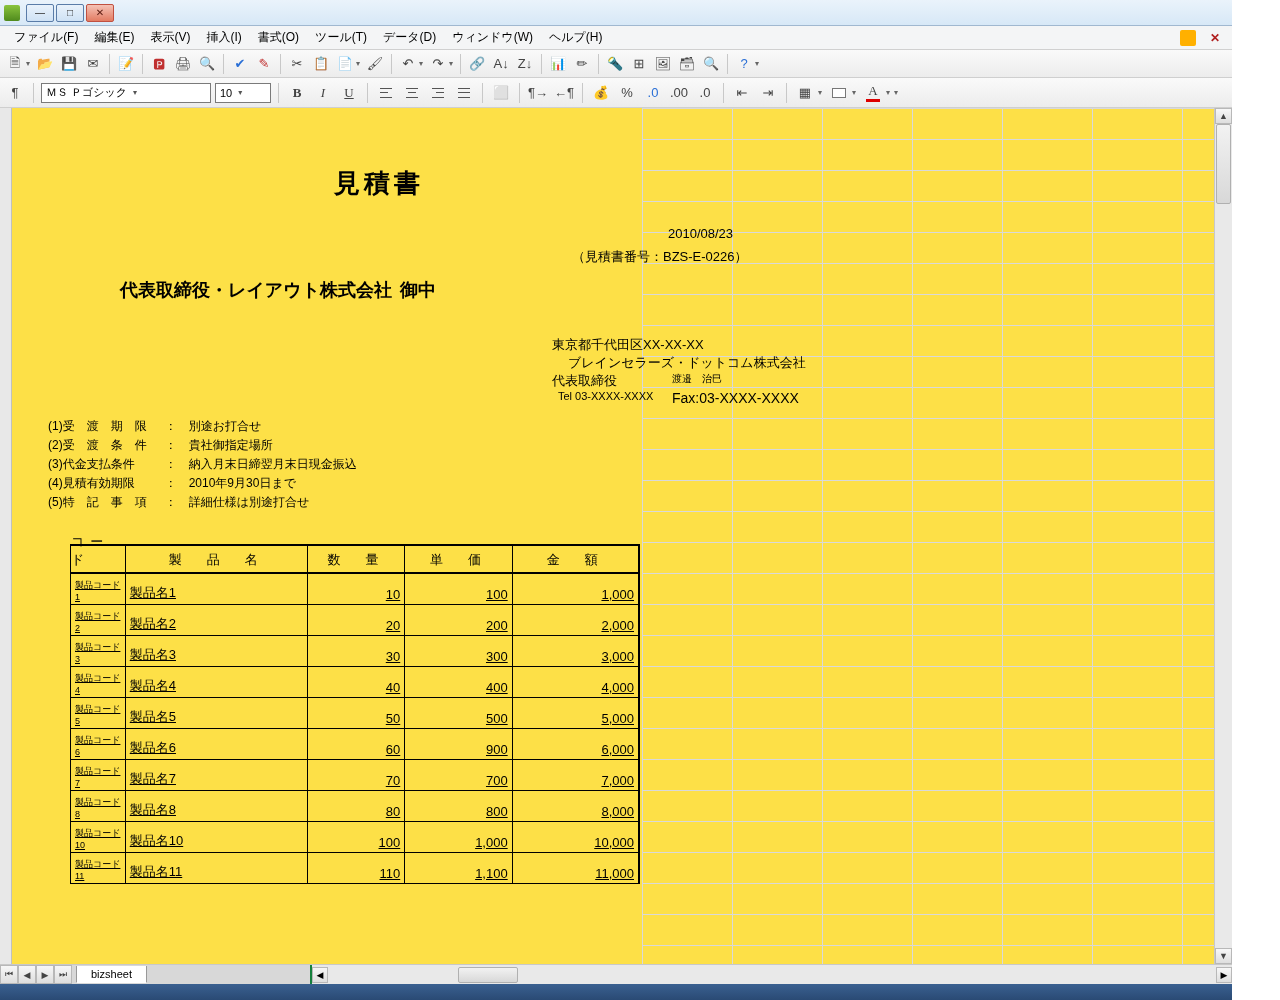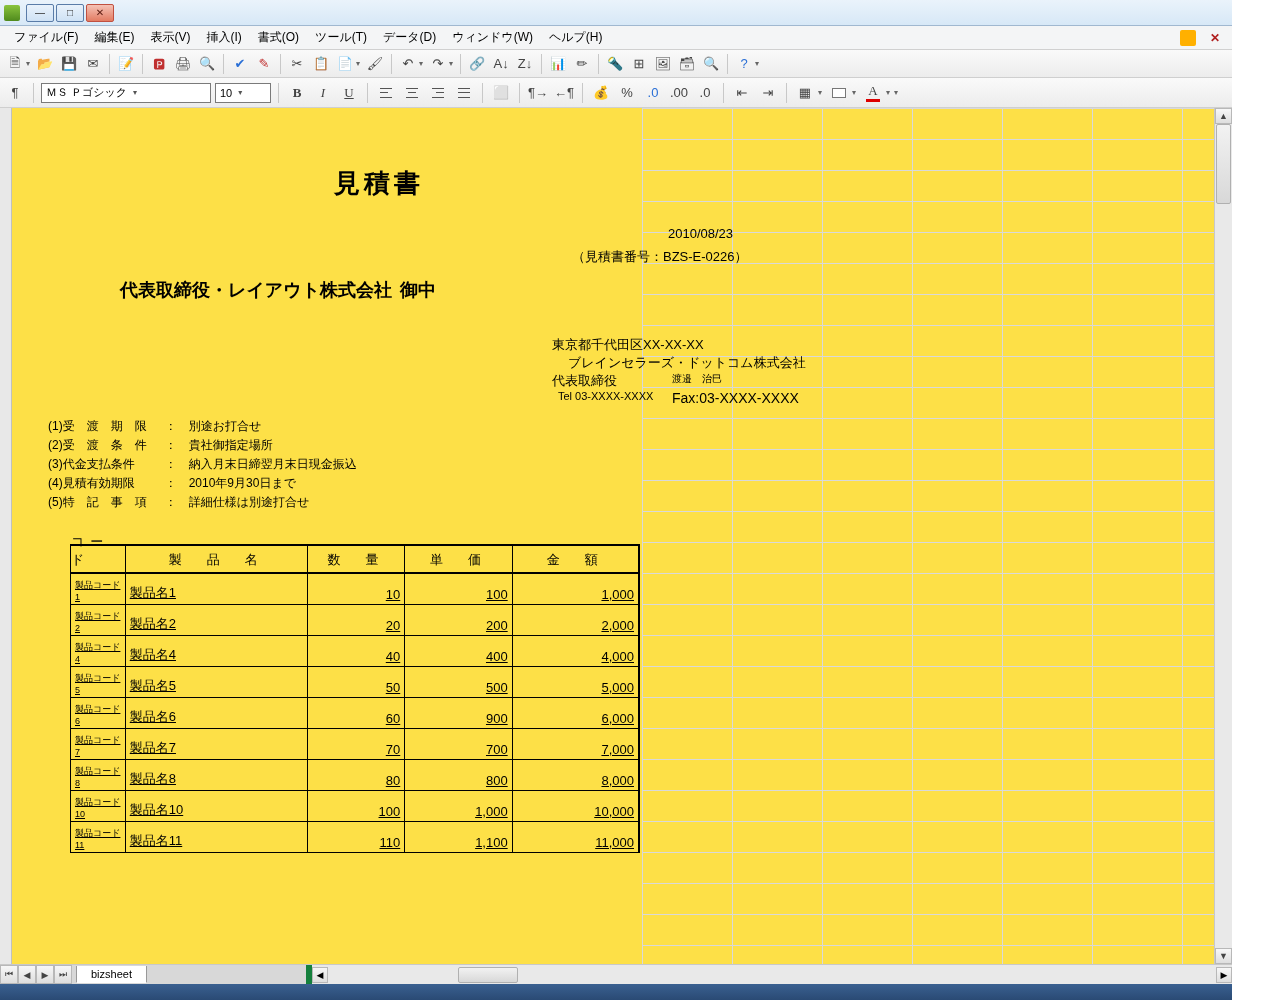--- a/index.html
+++ b/index.html
@@ -85,21 +85,21 @@
 .qrow .col-code { font-size:9px; text-decoration:underline; align-items:flex-end; }
 .qrow .col-name { text-decoration:underline; }
 .qrow .col-qty, .qrow .col-price, .qrow .col-amt { justify-content:flex-end; text-decoration:underline; }
 .qrow .col-name, .qrow .col-qty, .qrow .col-price, .qrow .col-amt { font-size:13px; }
 
 
 .bottombar { height:20px; background:#ececec; border-top:1px solid #c8c8c8; display:flex; align-items:stretch; }
 .tabnav { display:flex; }
 .tabnav .nav { width:18px; border:1px solid #b8b8b8; background:linear-gradient(#f7f7f7,#dedede); display:flex; align-items:center; justify-content:center; font-size:9px; color:#444; }
 .sheet-tab { padding:2px 14px; background:#fff; border:1px solid #999; border-top:none; border-bottom:1px solid #fff; font-size:11px; position:relative; top:-1px; }
-.tabs-area { display:flex; align-items:flex-end; background:#d8d8d8; padding-left:4px; width:240px; border-right:6px solid #15803d; }
+.tabs-area { display:flex; align-items:flex-end; background:#d8d8d8; padding-left:4px; width:240px; border-right:2px solid #15803d; }
 .hscroll { flex:1; display:flex; align-items:center; background:#e9e9e9; }
 .hscroll .arrow { width:16px; height:16px; background:linear-gradient(#f7f7f7,#dedede); border:1px solid #b8b8b8; display:flex; align-items:center; justify-content:center; font-size:9px; }
 .hscroll .track { flex:1; position:relative; height:16px; }
 .hscroll .thumb { position:absolute; left:130px; width:60px; top:0; bottom:0; background:linear-gradient(#f2f2f2,#d8d8d8); border:1px solid #b0b0b0; border-radius:2px; }
 
 
 .statusbar { height:16px; background:linear-gradient(#3a6090,#2a4a74); }
 </style>
 </head>
 <body>
@@ -342,20 +342,27 @@
   <div class="col-amt">1,000</div>
             </div>
             <div class="qrow">
               <div class="col-code">製品コード2</div>
   <div class="col-name">製品名2</div>
   <div class="col-qty">20</div>
   <div class="col-price">200</div>
   <div class="col-amt">2,000</div>
             </div>
             <div class="qrow">
+              <div class="col-code">製品コード3</div>
+  <div class="col-name">製品名3</div>
+  <div class="col-qty">30</div>
+  <div class="col-price">300</div>
+  <div class="col-amt">3,000</div>
+            </div>
+            <div class="qrow">
               <div class="col-code">製品コード4</div>
   <div class="col-name">製品名4</div>
   <div class="col-qty">40</div>
   <div class="col-price">400</div>
   <div class="col-amt">4,000</div>
             </div>
             <div class="qrow">
               <div class="col-code">製品コード5</div>
   <div class="col-name">製品名5</div>
   <div class="col-qty">50</div>

